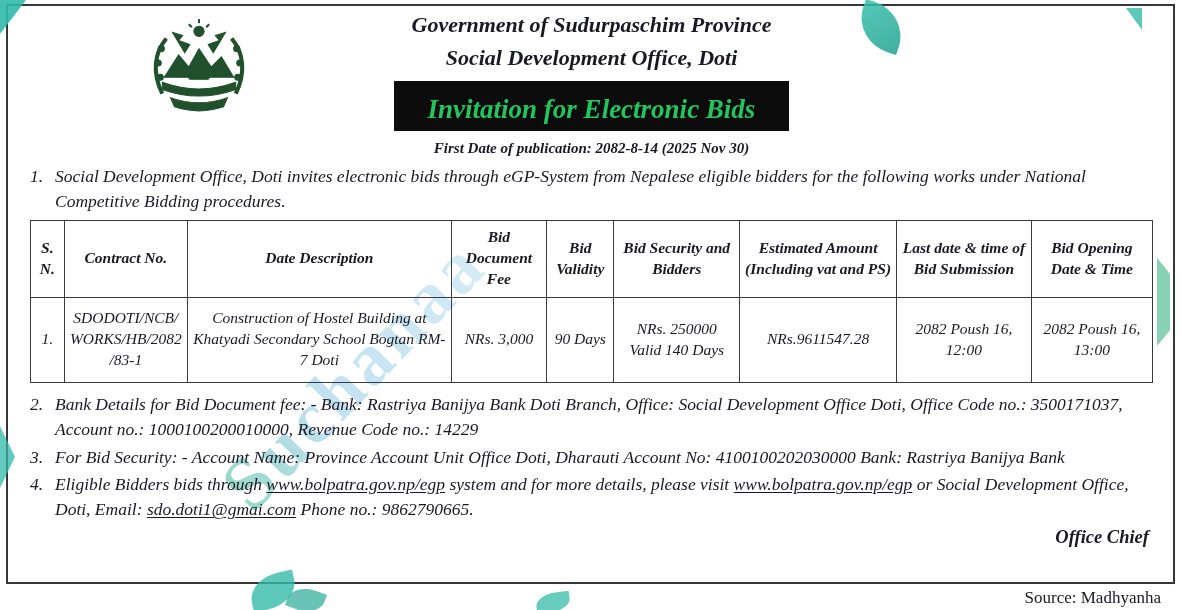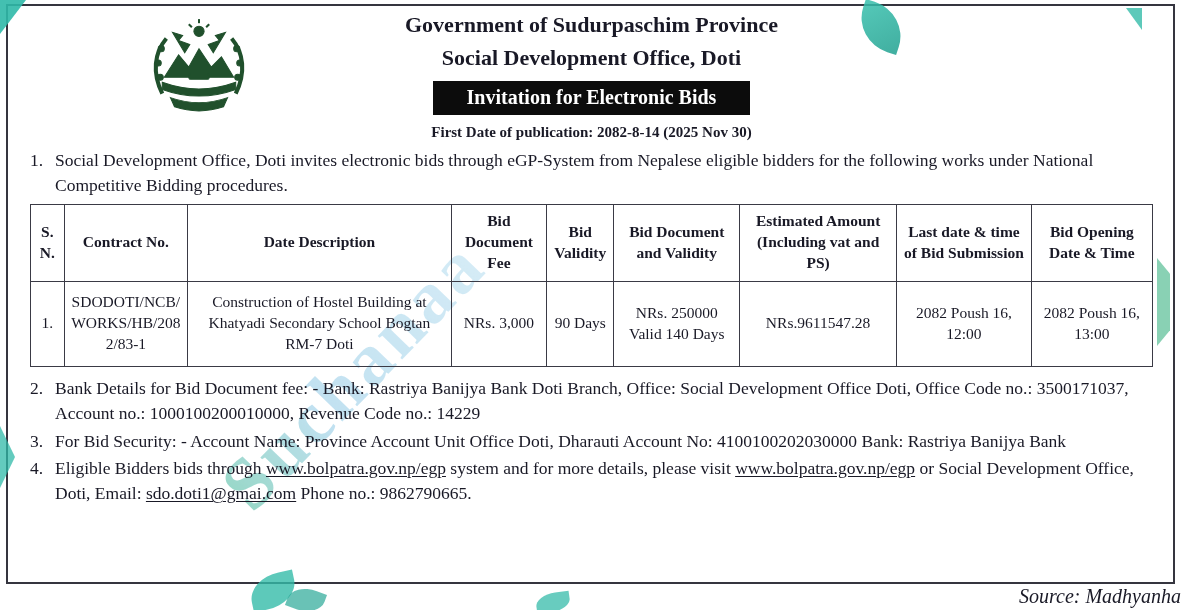--- a/index.html
+++ b/index.html
@@ -22,43 +22,43 @@
   .tick-tr{left:1126px;top:8px;width:16px;height:22px;background:#35bba9;clip-path:polygon(100% 0,100% 100%,0 0);opacity:.8;z-index:3;}
   .leaf-left{left:0;top:426px;width:15px;height:62px;background:#2fb9a8;clip-path:polygon(0 0,100% 50%,0 100%);opacity:.75;z-index:3;}
   .leaf-b1{left:250px;top:574px;width:46px;height:34px;background:#35bba9;border-radius:70% 0 70% 0;transform:rotate(-12deg);opacity:.8;z-index:3;}
   .leaf-b2{left:288px;top:588px;width:36px;height:24px;background:#2aa897;border-radius:70% 0 70% 0;transform:rotate(20deg);opacity:.7;z-index:3;}
   .leaf-b3{left:536px;top:593px;width:34px;height:19px;background:#35bba9;border-radius:60% 0 60% 0;transform:rotate(-8deg);opacity:.75;z-index:3;}
   .sliver-r{left:1157px;top:258px;width:13px;height:88px;background:#49b98c;clip-path:polygon(0 0,100% 18%,100% 82%,0 100%);opacity:.65;z-index:3;}
 
   
   .doc{
     position:absolute;left:6px;top:4px;right:6px;bottom:26px;z-index:2;
-    border:2px solid #35353f;padding:4px 20px 4px 22px;background:transparent;
+    border:2px solid #35353f;padding:4px 20px 4px 22px;background:transparent;font-style:italic;
   }
   .emblem{position:absolute;left:140px;top:12px;z-index:2;}
 
   .hdr{text-align:center;margin-top:2px;}
   .gov-line{font-size:22px;font-weight:bold;}
   .office-line{font-size:22px;font-weight:bold;margin-top:7px;}
   .banner-wrap{margin-top:10px;}
-  .banner{display:inline-block;background:#0c0c0c;color:#ffffff;font-size:20px;font-weight:bold;padding:5px 34px 6px;}
+  .banner{display:inline-block;background:#0c0c0c;color:#22c55e;font-size:27px;font-weight:bold;padding:13px 34px 6px;}
   .pub-line{font-size:15px;font-weight:bold;margin-top:9px;margin-bottom:7px;}
 
   .item{display:flex;gap:5px;margin:2px 0;font-size:17.5px;line-height:1.45;}
   .item .num{flex:0 0 20px;}
   .item .txt{flex:1;}
   .u{text-decoration:underline;text-underline-offset:2px;cursor:pointer;}
 
   table{width:100%;border-collapse:collapse;table-layout:fixed;margin:5px 0 9px;padding-left:35px;}
   th,td{border:1.5px solid #3a3a45;text-align:center;vertical-align:middle;padding:3px 5px;line-height:1.35;overflow-wrap:break-word;}
   th{font-size:15.5px;font-weight:bold;height:70px;background:transparent;}
   td{font-size:15.5px;height:78px;}
 
   .office-chief{text-align:right;font-weight:bold;font-size:18.5px;margin-top:4px;padding-right:4px;}
-  .source-note{position:absolute;right:0;bottom:2px;z-index:2;font-style:italic;font-size:20px;}
+  .source-note{position:absolute;right:20px;bottom:2px;z-index:2;font-size:17px;}
 </style>
 </head>
 <body>
 
 <div class="page">
 
   <div class="wm-text decor">Suchanaa</div>
   <div class="decor leaf-tl"></div>
   <div class="decor leaf-tr"></div>
   <div class="decor tick-tr"></div>
@@ -123,21 +123,21 @@
           <col style="width:12%">
           <col style="width:10.8%">
       </colgroup>
       <thead>
         <tr>
           <th>S. N.</th>
           <th>Contract No.</th>
           <th>Date Description</th>
           <th>Bid Document Fee</th>
           <th>Bid Validity</th>
-          <th>Bid Document and Validity</th>
+          <th>Bid Security and Bidders</th>
           <th>Estimated Amount (Including vat and PS)</th>
           <th>Last date &amp; time of Bid Submission</th>
           <th>Bid Opening Date &amp; Time</th>
         </tr>
       </thead>
       <tbody>
         <tr>
           <td>1.</td>
           <td>SDODOTI/NCB/WORKS/HB/2082/83-1</td>
           <td>Construction of Hostel Building at Khatyadi Secondary School Bogtan RM-7 Doti</td>
@@ -159,16 +159,17 @@
     <div class="item">
       <span class="num">3.</span>
       <div class="txt">For Bid Security: - Account Name:  Province Account Unit Office Doti,  Dharauti Account No: 4100100202030000 Bank: Rastriya Banijya Bank</div>
     </div>
 
     <div class="item">
       <span class="num">4.</span>
       <div class="txt"><span>Eligible Bidders bids through </span><span class="u">www.bolpatra.gov.np/egp</span><span> system and for more details, please visit </span><span class="u">www.bolpatra.gov.np/egp</span><span> or  Social Development Office, Doti, Email: </span><span class="u">sdo.doti1@gmai.com</span><span>  Phone no.: 9862790665.</span></div>
     </div>
 
+    <div class="office-chief">Office Chief</div>
   </div>
 
   <div class="source-note">Source: Madhyanha</div>
 </div>
 
 </body></html>

